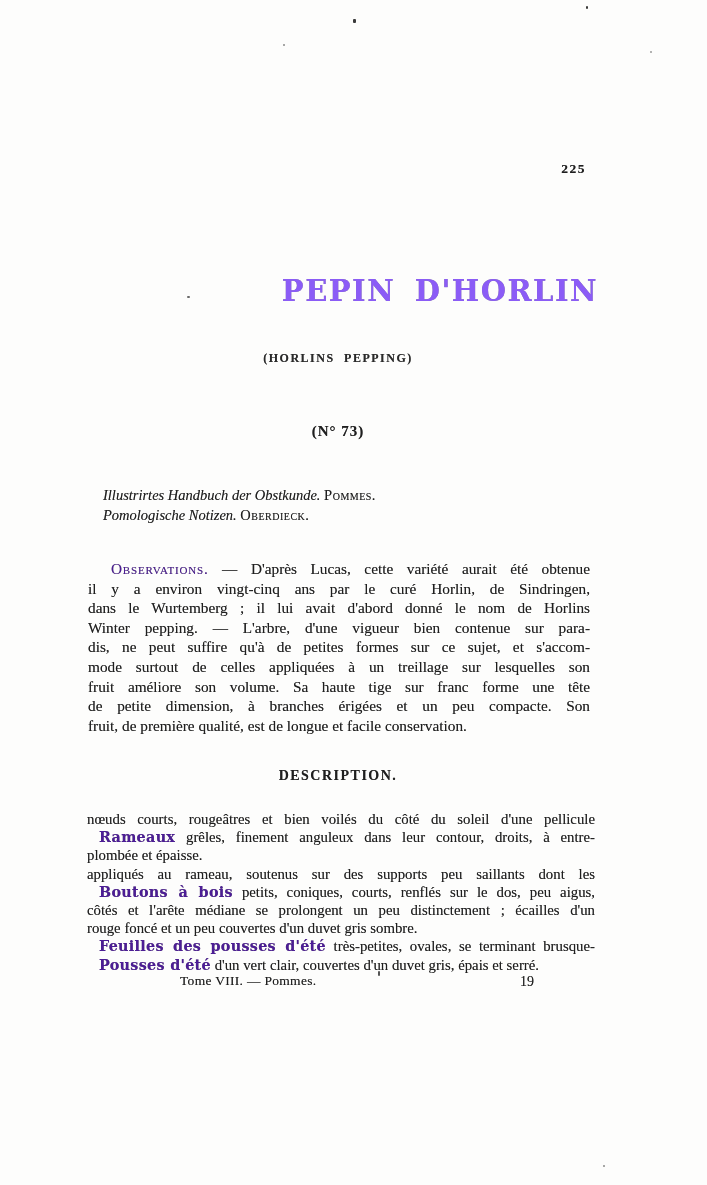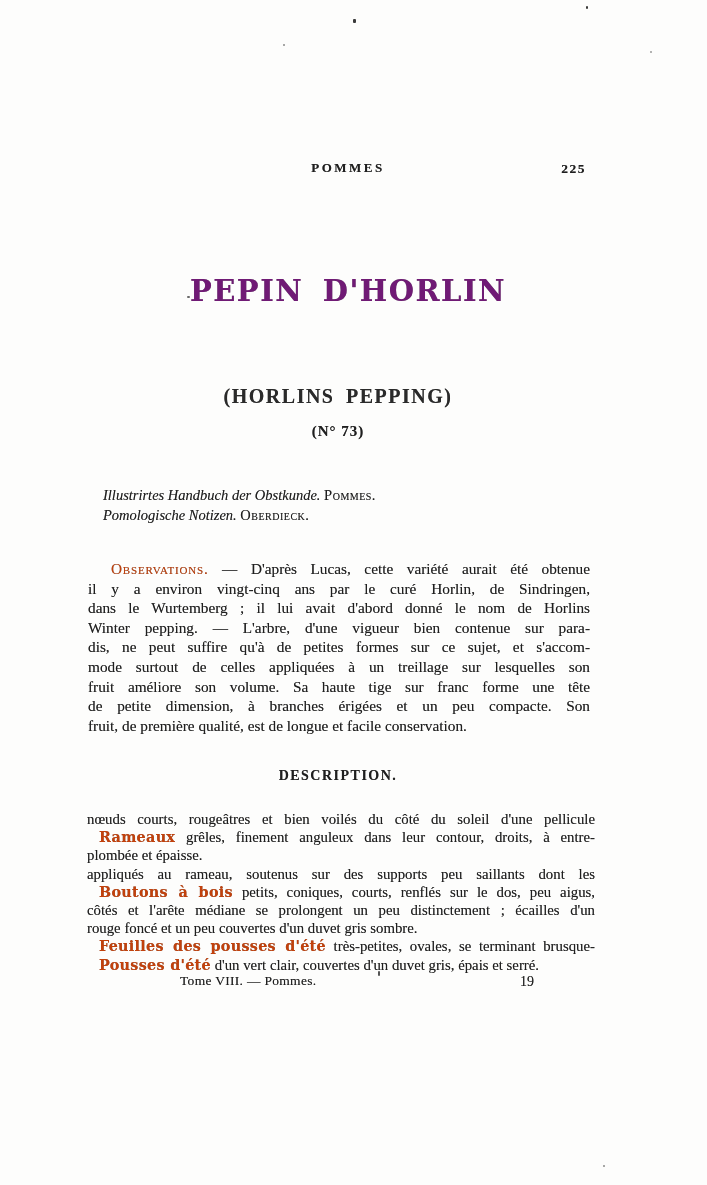--- a/index.html
+++ b/index.html
@@ -23,29 +23,29 @@
     text-align: center; padding-left: 20px;
     letter-spacing: 2.5px; font-weight: bold; font-size: 13px;
   }
   .page-number {
     position: absolute; right: 2px; top: 1px;
     font-size: 13.5px; letter-spacing: 1.5px; font-weight: bold;
   }
   
   .main-title {
     position: absolute; top: 274px; left: 88px; width: 500px;
-    text-align: center; padding-left: 10px;
+    text-align: right; padding-left: 10px;
     font-family: "DejaVu Serif", serif;
     font-weight: bold; font-size: 29px; letter-spacing: 1.5px; word-spacing: 8px;
-    color: #701a75;
+    color: #8b5cf6;
   }
   .subtitle {
     position: absolute; top: 351px; left: 88px; width: 500px;
-    text-align: center; font-size: 20px; letter-spacing: 1.5px; word-spacing: 5px;
-    font-weight: bold; color: #2a2a2a; margin-top: 34px;
+    text-align: center; font-size: 12px; letter-spacing: 1.5px; word-spacing: 5px;
+    font-weight: bold; color: #2a2a2a;
   }
   .catalog-number {
     position: absolute; top: 423px; left: 88px; width: 500px;
     text-align: center; font-size: 15px; letter-spacing: 1px; font-weight: bold;
   }
   
   .references {
     position: absolute; top: 485px; left: 103px; width: 480px;
     font-size: 14.5px; line-height: 20px;
   }
@@ -66,21 +66,21 @@
     font-size: 14.8px; line-height: 18.2px;
   }
   .desc-paras .findent { text-indent: 12px; }
   .tline { text-align: left; white-space: normal; }
   .jfull { text-align: justify; text-align-last: justify; }
   .lead {
     font-weight: bold;
     font-family: "DejaVu Serif", serif;
     font-size: 0.97em;
     letter-spacing: 0.3px;
-    color: #c2410c;
+    color: #4c1d95;
   }
   .lead.smallcaps {
     font-family: "Liberation Serif", serif;
     font-weight: normal;
     font-variant: small-caps;
     letter-spacing: 0.8px;
     font-size: 1em;
   }
   
   .footer {
@@ -91,21 +91,20 @@
   .footer-right { position: absolute; left: 432px; top: 1px; font-size: 14px; font-weight: normal; }
   
   .speck { position: absolute; background: #3a3a3a; border-radius: 1px; }
 </style>
 </head>
 <body>
 
 <div class="page">
 
   <div class="running-head">
-    <div class="running-title">POMMES</div>
     <div class="page-number">225</div>
   </div>
 
   <div class="main-title">PEPIN D'HORLIN</div>
 
   <div class="subtitle">(HORLINS PEPPING)</div>
 
   <div class="catalog-number">(N° 73)</div>
 
   <div class="references">

